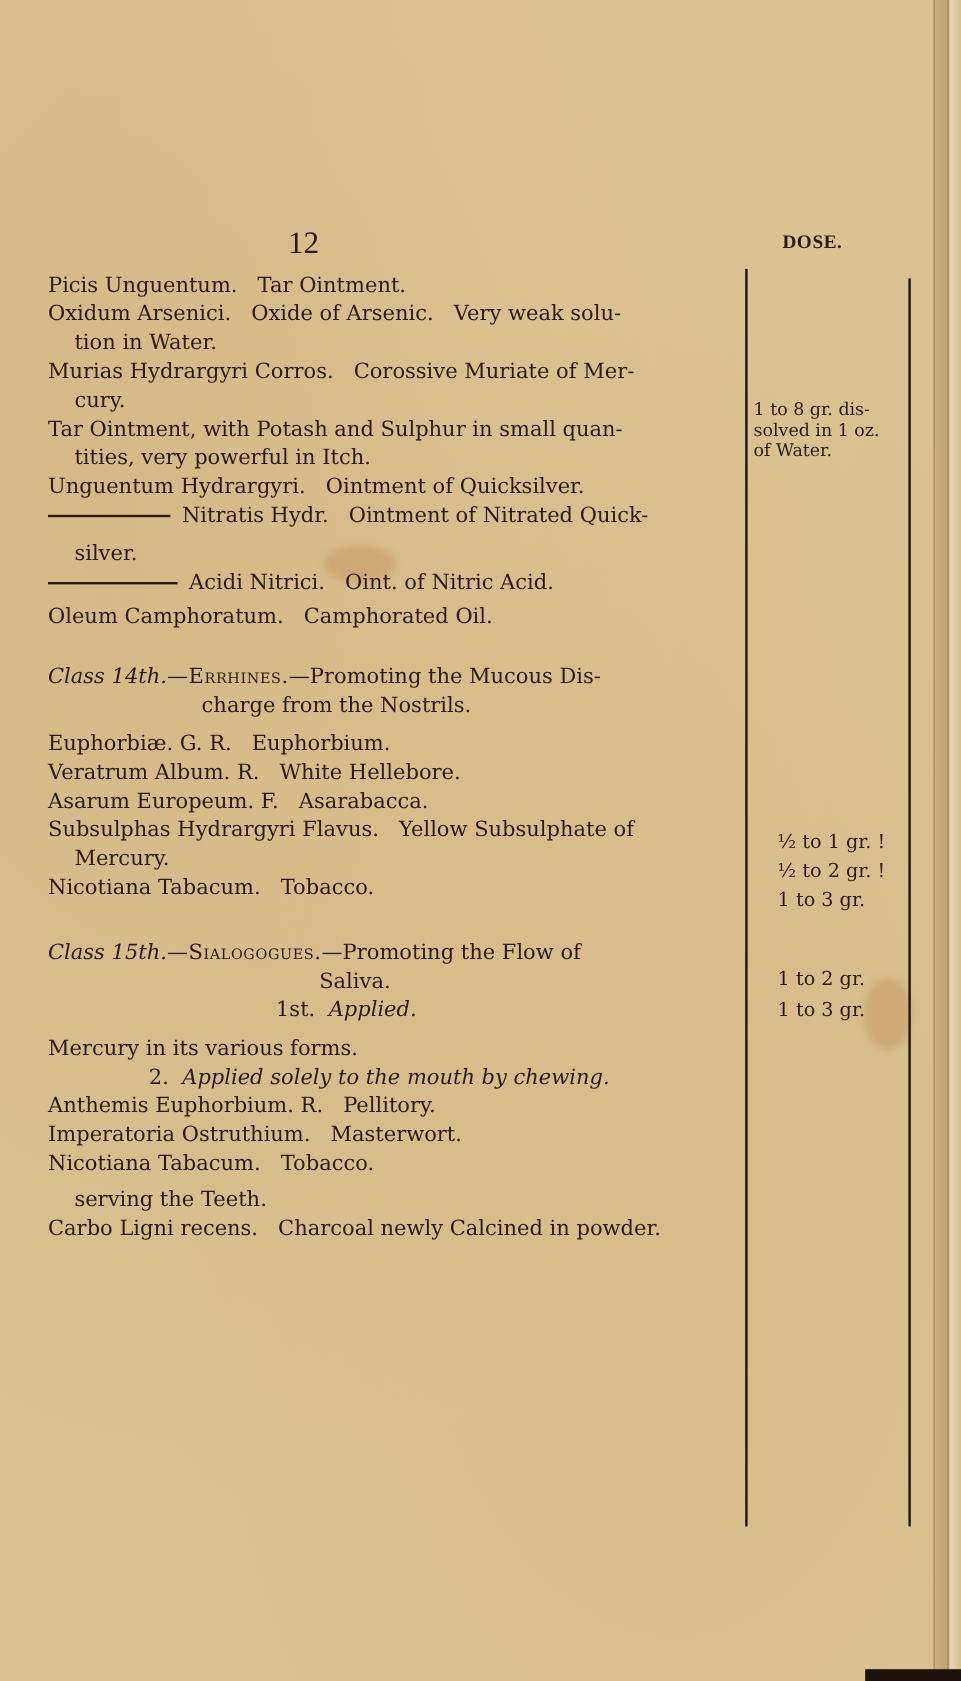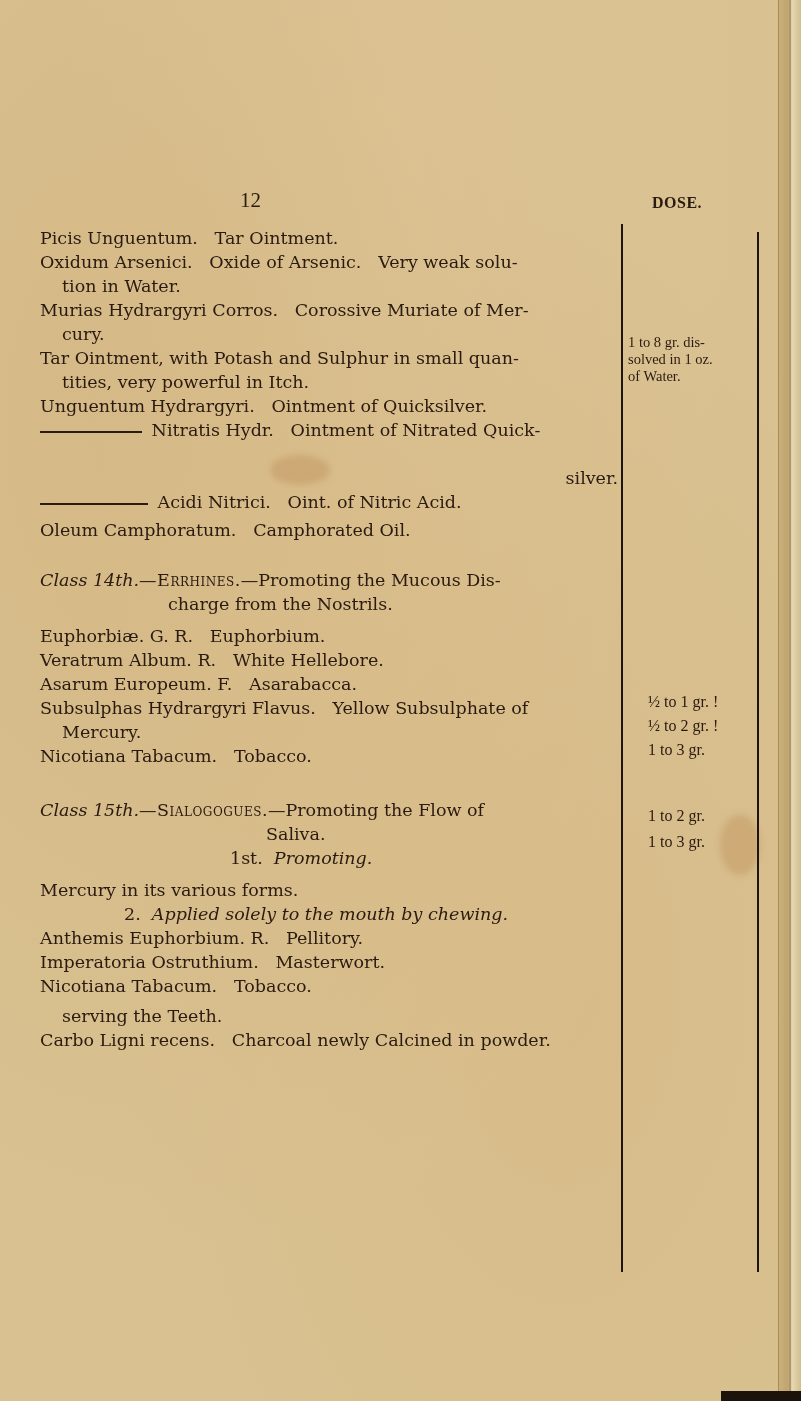--- a/index.html
+++ b/index.html
@@ -16,40 +16,40 @@
     .page-edge {
       position: absolute; top: 0; right: 0; width: 22px; height: 1401px;
       background: linear-gradient(to right, #c9b07c 0%, #bfa46d 40%, #e6d8b5 60%, #d2bd8c 100%);
       border-left: 1px solid #a88b55;
     }
     .page-edge-dark {
       position: absolute; right: 0; bottom: 0; width: 80px; height: 10px; background: #1a120b;
     }
     .spine-line { position: absolute; right: 10px; top: 0; width: 2px; height: 1401px; background: #8a6f45; opacity: 0.5; }
     .page-number {
-      position: absolute; left: 240px; top: 188px; font-family: "Liberation Serif", serif; font-size: 21px;
+      position: absolute; left: 240px; top: 188px; font-family: "Liberation Serif", serif; font-size: 26px;
     }
     .dose-header {
       position: absolute; left: 652px; top: 194px; font-family: "Liberation Serif", serif; font-size: 16px; font-weight: bold; letter-spacing: 0.5px;
     }
     .rule { position: absolute; width: 2px; background: #1f140c; }
     .col-left { left: 621px; }
     .col-right { left: 757px; }
     .text-col {
       position: absolute; left: 40px; top: 226px; width: 578px;
       font-size: 17.5px; line-height: 24px;
     }
     .line { white-space: nowrap; }
     .indent { padding-left: 22px; }
     .gap { height: 22px; }
     .sc { font-variant: small-caps; letter-spacing: 0.5px; }
     i { font-style: italic; }
     .dash-line { display: inline-block; border-bottom: 2px solid #2a1a10; vertical-align: middle; margin-right: 4px; }
     .dose {
-      position: absolute; font-size: 14.5px; line-height: 17px; font-family: Liberation Serif, serif;
+      position: absolute; font-size: 14.5px; line-height: 17px;
     }
     .dose-lg { font-size: 16px; line-height: 20px; }
     .stain {
       position: absolute; border-radius: 50%; background: rgba(170,110,50,0.25); filter: blur(3px);
     }
   </style>
 </head>
 <body>
 
 <div class="page-edge"></div>
@@ -85,21 +85,21 @@
   <div class="line indent">tities, very powerful in Itch.</div>
   <div class="line">
     <span>Unguentum Hydrargyri.</span>&nbsp;&nbsp;
     <span>Ointment of Quicksilver.</span>
   </div>
   <div class="line">
     <span class="dash-line" style="width:102px;"></span>
     <span>Nitratis Hydr.</span>&nbsp;&nbsp;
     <span>Ointment of Nitrated Quick-</span>
   </div>
-  <div class="line indent" style="margin-top:24px;text-align:right;">silver.</div>
+  <div class="line indent" style="margin-top:8px;">silver.</div>
   <div class="line">
     <span class="dash-line" style="width:108px;"></span>
     <span>Acidi Nitrici.</span>&nbsp;&nbsp;
     <span>Oint. of Nitric Acid.</span>
   </div>
   <div class="line" style="margin-top:4px;">
     <span>Oleum Camphoratum.</span>&nbsp;&nbsp;
     <span>Camphorated Oil.</span>
   </div>
 
@@ -135,21 +135,21 @@
 
   <div class="gap" style="height:30px;"></div>
 
   <div class="line">
     <i>Class</i>
     <span style="font-style:italic;">15th.</span><span class="sc">—Sialogogues.</span><span>—Promoting the Flow of</span>
   </div>
   <div class="line" style="padding-left:226px;">Saliva.</div>
   <div class="line" style="padding-left:190px;">
     <span>1st.</span>&nbsp;
-    <i>Promoting.</i>
+    <i>Applied.</i>
   </div>
   <div style="height:8px;"></div>
   <div class="line">Mercury in its various forms.</div>
   <div class="line" style="padding-left:84px;">
     <span>2.</span>&nbsp;
     <i>Applied solely to the mouth by chewing.</i>
   </div>
   <div class="line">
     <span>Anthemis Euphorbium. R.</span>&nbsp;&nbsp;
     <span>Pellitory.</span>

